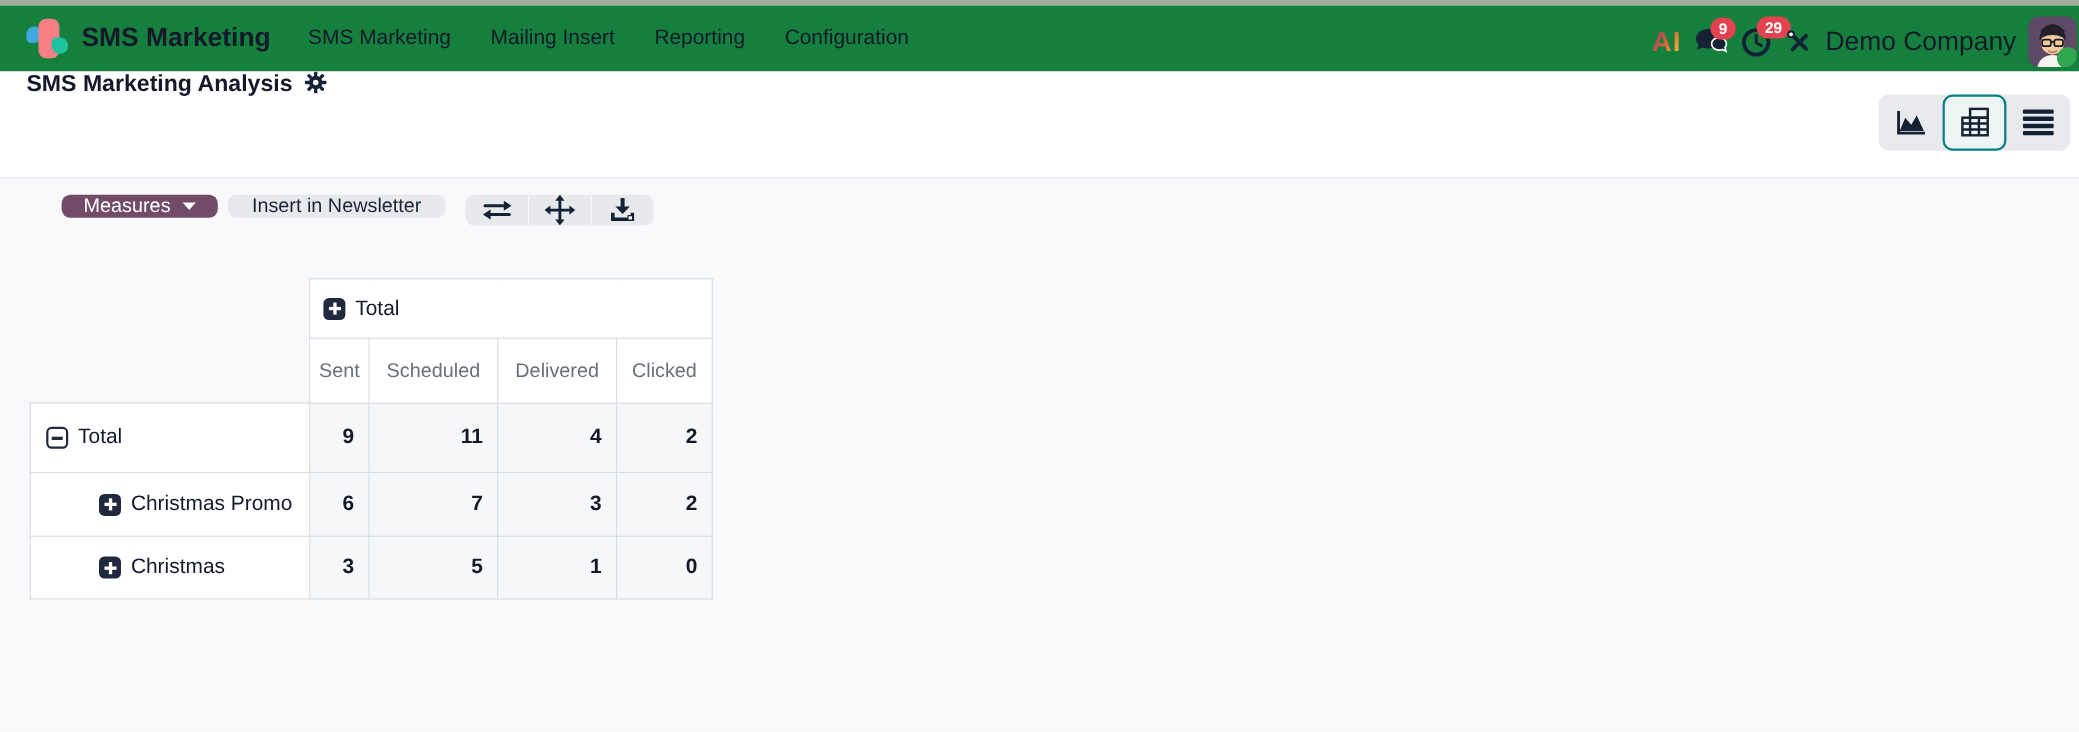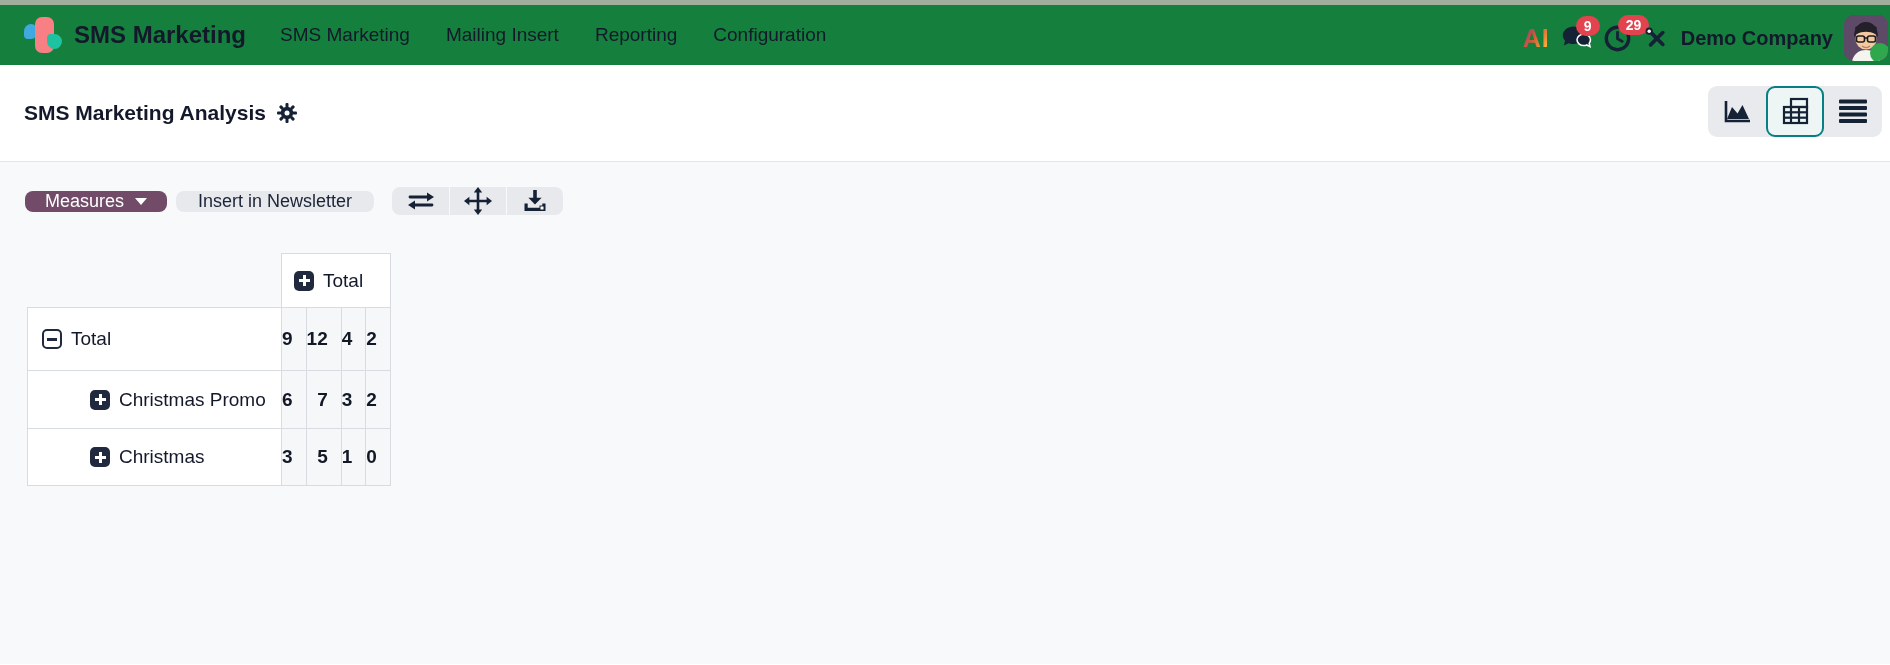--- a/index.html
+++ b/index.html
@@ -33,40 +33,40 @@
     -webkit-background-clip:text; background-clip:text; color:transparent;
     cursor:pointer;
   }
   .icon-wrap { position:relative; cursor:pointer; display:flex; }
   .badge {
     position:absolute; top:-9px; left:15px;
     background:#e2434f; color:#fff;
     font-size:14px; font-weight:700;
     border-radius:11px; padding:2px 8px; line-height:1.2;
   }
-  .company-name { font-size:20px; cursor:pointer; white-space:nowrap;font-weight:bold; }
+  .company-name { font-size:24px; cursor:pointer; white-space:nowrap; }
   .avatar {
     width:44px; height:46px; border-radius:10px;
     background:#5d4a66; position:relative; overflow:hidden;
     flex:0 0 auto; margin-right:-8px; cursor:pointer;
   }
   .avatar .status-dot {
     position:absolute; right:-2px; bottom:-2px;
     width:20px; height:20px; border-radius:50%;
     background:#2fa84d;
   }
 
   
   .control-row {
     height:97px; background:#fff; position:relative;
     border-bottom:1px solid #e2e5e9;
   }
   .view-title-wrap {
     position:absolute; left:24px; top:0; height:100%;
-    display:flex; align-items:center; gap:11px;
+    display:flex; align-items:flex-start; gap:11px;
   }
   .view-title { font-size:21px; font-weight:700; white-space:nowrap; }
   .gear-btn { display:flex; cursor:pointer; }
 
   .search-box {
     position:absolute; left:651px; top:22px;
     width:619px; height:50px;
     border:1px solid #84b5bc; border-radius:9px;
     background:#fff; display:flex; align-items:center;
   }
@@ -97,21 +97,21 @@
     width:58px; display:flex; align-items:center; justify-content:center;
     cursor:pointer; border-radius:9px;
   }
   .vs-btn.active { background:#edf5f5; border:2px solid #057e84; }
 
   
   .content {
     background:#f8f9fa; height:502px;
     padding:15px 0 0 25px;
   }
-  .pivot-toolbar { display:flex; align-items:center; height:48px; }
+  .pivot-toolbar { display:flex; align-items:flex-start; height:48px;margin-left:31px; }
   .btn {
     border:none; border-radius:8px; cursor:pointer;
     font-family:"Liberation Sans",sans-serif; font-size:18px;
     display:flex; align-items:center; justify-content:center;
   }
   .btn-measures {
     background:#714b67; color:#fff; padding:0 20px; gap:11px; font-weight:500;
   }
   .btn-measures .tri {
     width:0; height:0;
@@ -360,29 +360,36 @@
     <tbody>
         <tr>
       <td class="corner"></td>
       <th class="col-group-cell" colspan="4">
         <span style="display:flex;align-items:center;">
           <span class="sq sq-plus"></span>
           <span>Total</span>
         </span>
       </th>
     </tr>
+    <tr>
+      <td class="corner"></td>
+      <th class="measure-cell w-sent">Sent</th>
+      <th class="measure-cell w-sched">Scheduled</th>
+      <th class="measure-cell w-deliv">Delivered</th>
+      <th class="measure-cell w-click">Clicked</th>
+    </tr>
     <tr class="r1">
       <td class="row-header rh-root">
         <span class="cell-inner">
           <span class="sq sq-minus"></span>
           <span>Total</span>
         </span>
       </td>
       <td class="value-cell">9</td>
-      <td class="value-cell">12</td>
+      <td class="value-cell">11</td>
       <td class="value-cell">4</td>
       <td class="value-cell">2</td>
     </tr>
     <tr class="r2">
       <td class="row-header rh-child">
         <span class="cell-inner">
           <span class="sq sq-plus"></span>
           <span>Christmas Promo</span>
         </span>
       </td>

